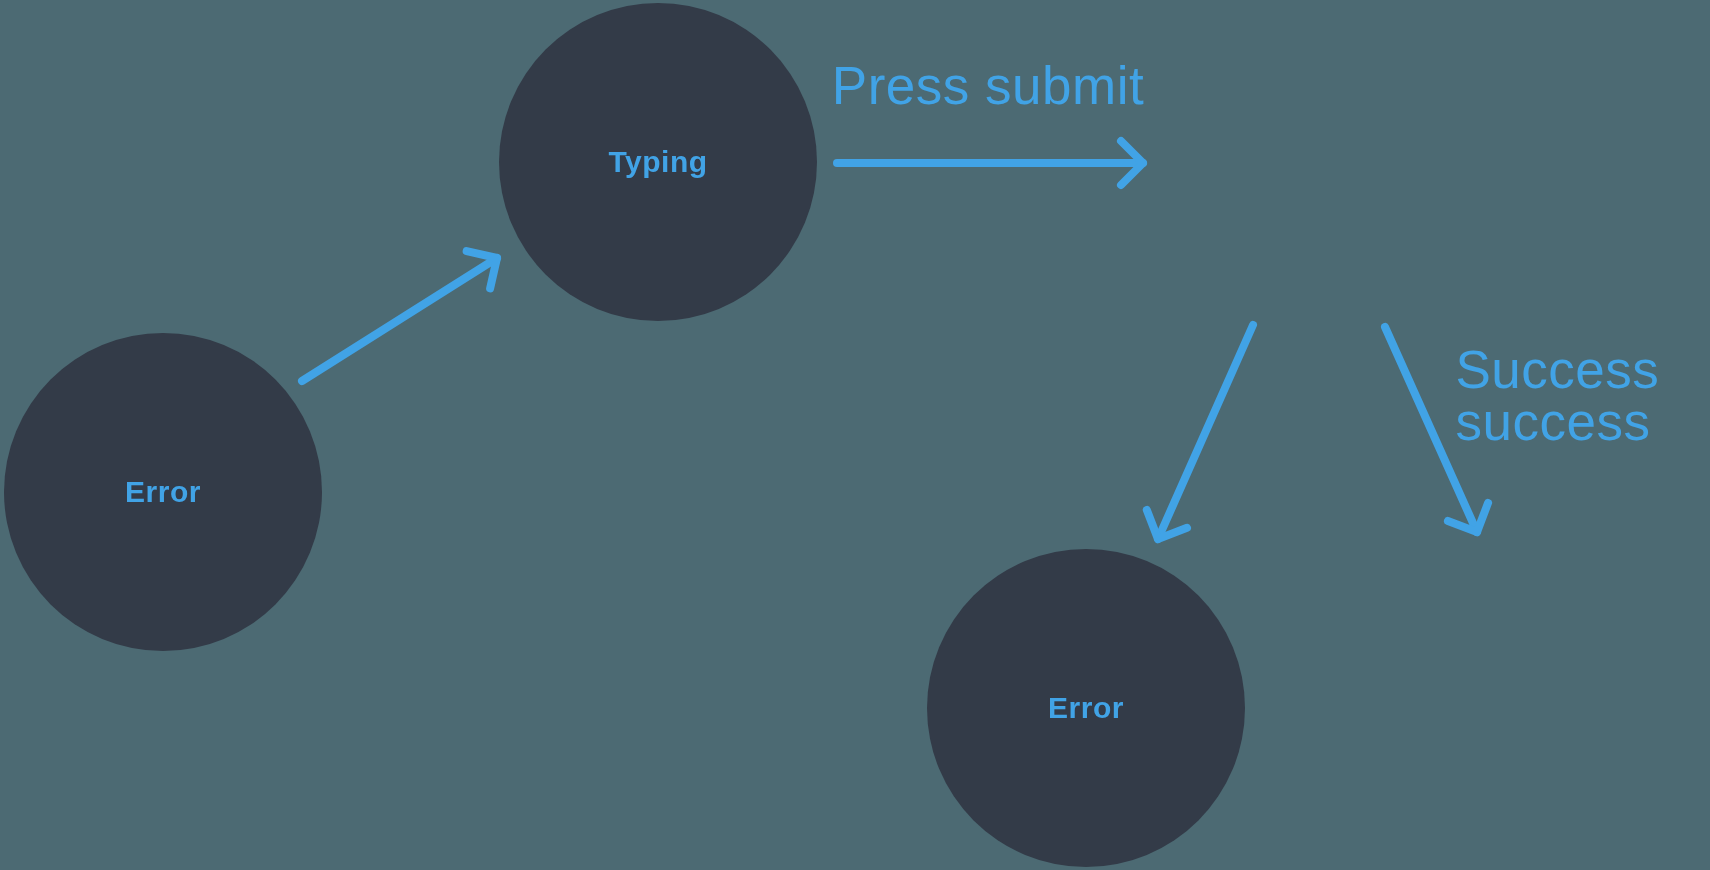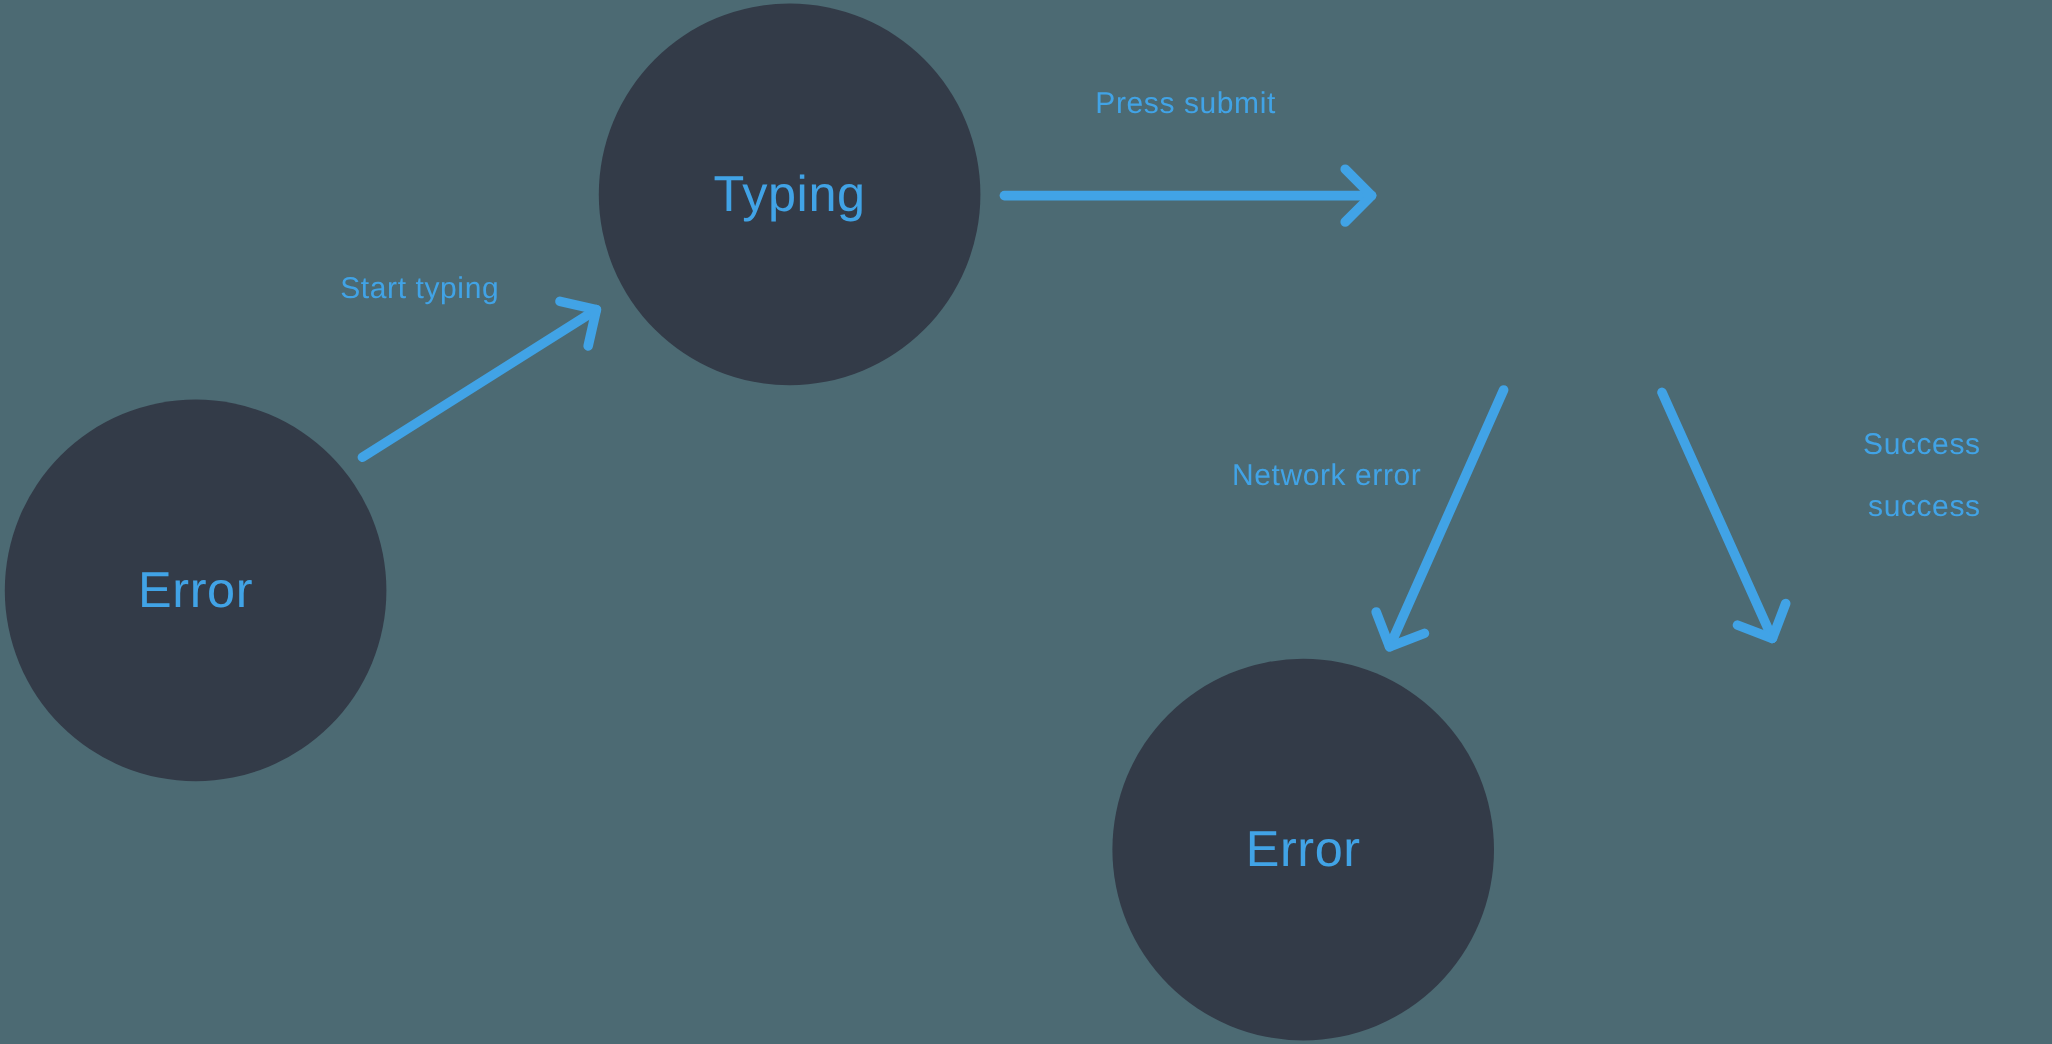--- a/index.html
+++ b/index.html
@@ -33,30 +33,31 @@
     width: 318px;
     height: 318px;
     border-radius: 50%;
     background: var(--node, #333B48);
     display: flex;
     align-items: center;
     justify-content: center;
   }
   .node-label {
     color: var(--accent, #41A3E6);
-    font-size: 42px;
+    font-size: 30px;
     letter-spacing: 0.5px;
     white-space: nowrap;
+    font-weight: bold;
   }
   .tlabel {
     position: absolute;
     transform: translate(-50%, -50%);
-    text-align: right;
+    text-align: left;
     color: var(--accent, #41A3E6);
-    font-size: 25px;
+    font-size: 53px;
     line-height: 52px;
     letter-spacing: 0.5px;
   }
   .tlabel.nowrap { white-space: nowrap; }
   .tlabel.w170 { width: 180px; }
   .tlabel.w190 { width: 195px; }
 </style>
 </head>
 <body>
 
@@ -81,21 +82,19 @@
   <div class="node" style="left:499px; top:3px;">
     <span class="node-label">Typing</span>
   </div>
 
 
   <div class="node" style="left:927px; top:549px;">
     <span class="node-label">Error</span>
   </div>
 
 
-  <div class="tlabel w170" style="left:326px; top:240px;">Start typing</div>
 
   <div class="tlabel nowrap" style="left:988px; top:86px;">Press submit</div>
 
-  <div class="tlabel w190" style="left:1087px; top:396px;">Network error</div>
 
   <div class="tlabel w190" style="left:1553px; top:396px;">Success success</div>
 
 </div>
 
 </body></html>

